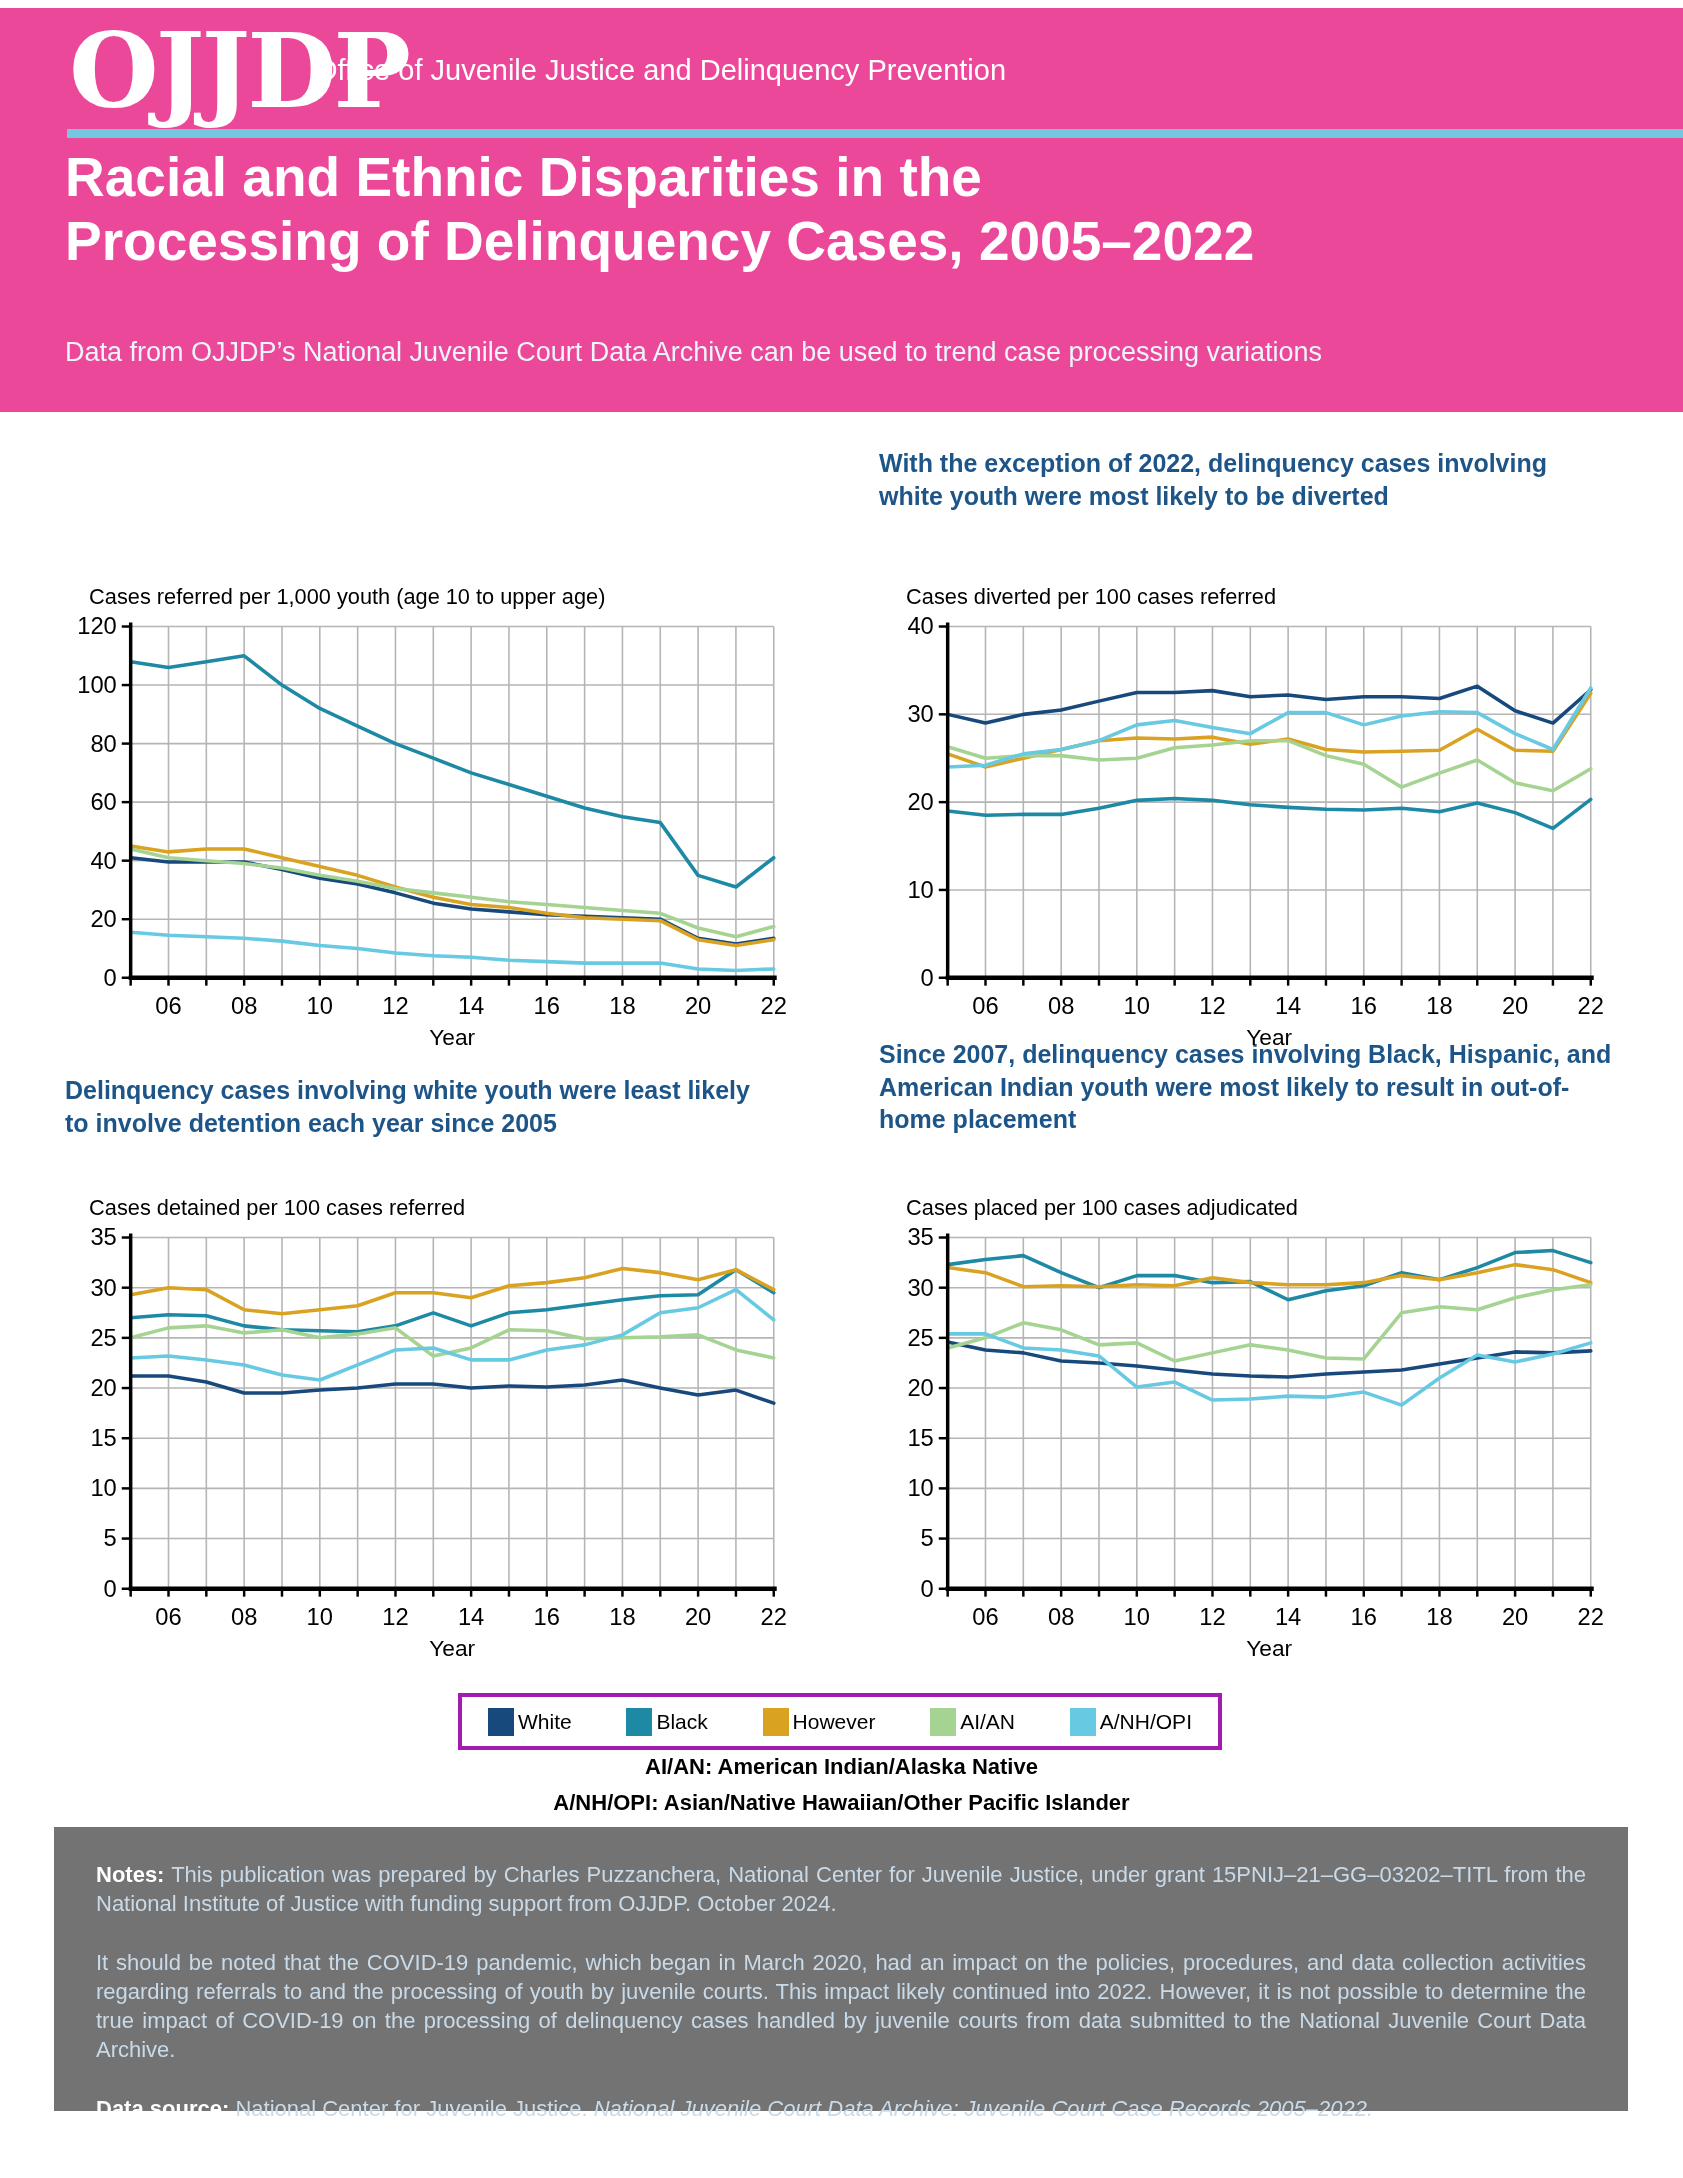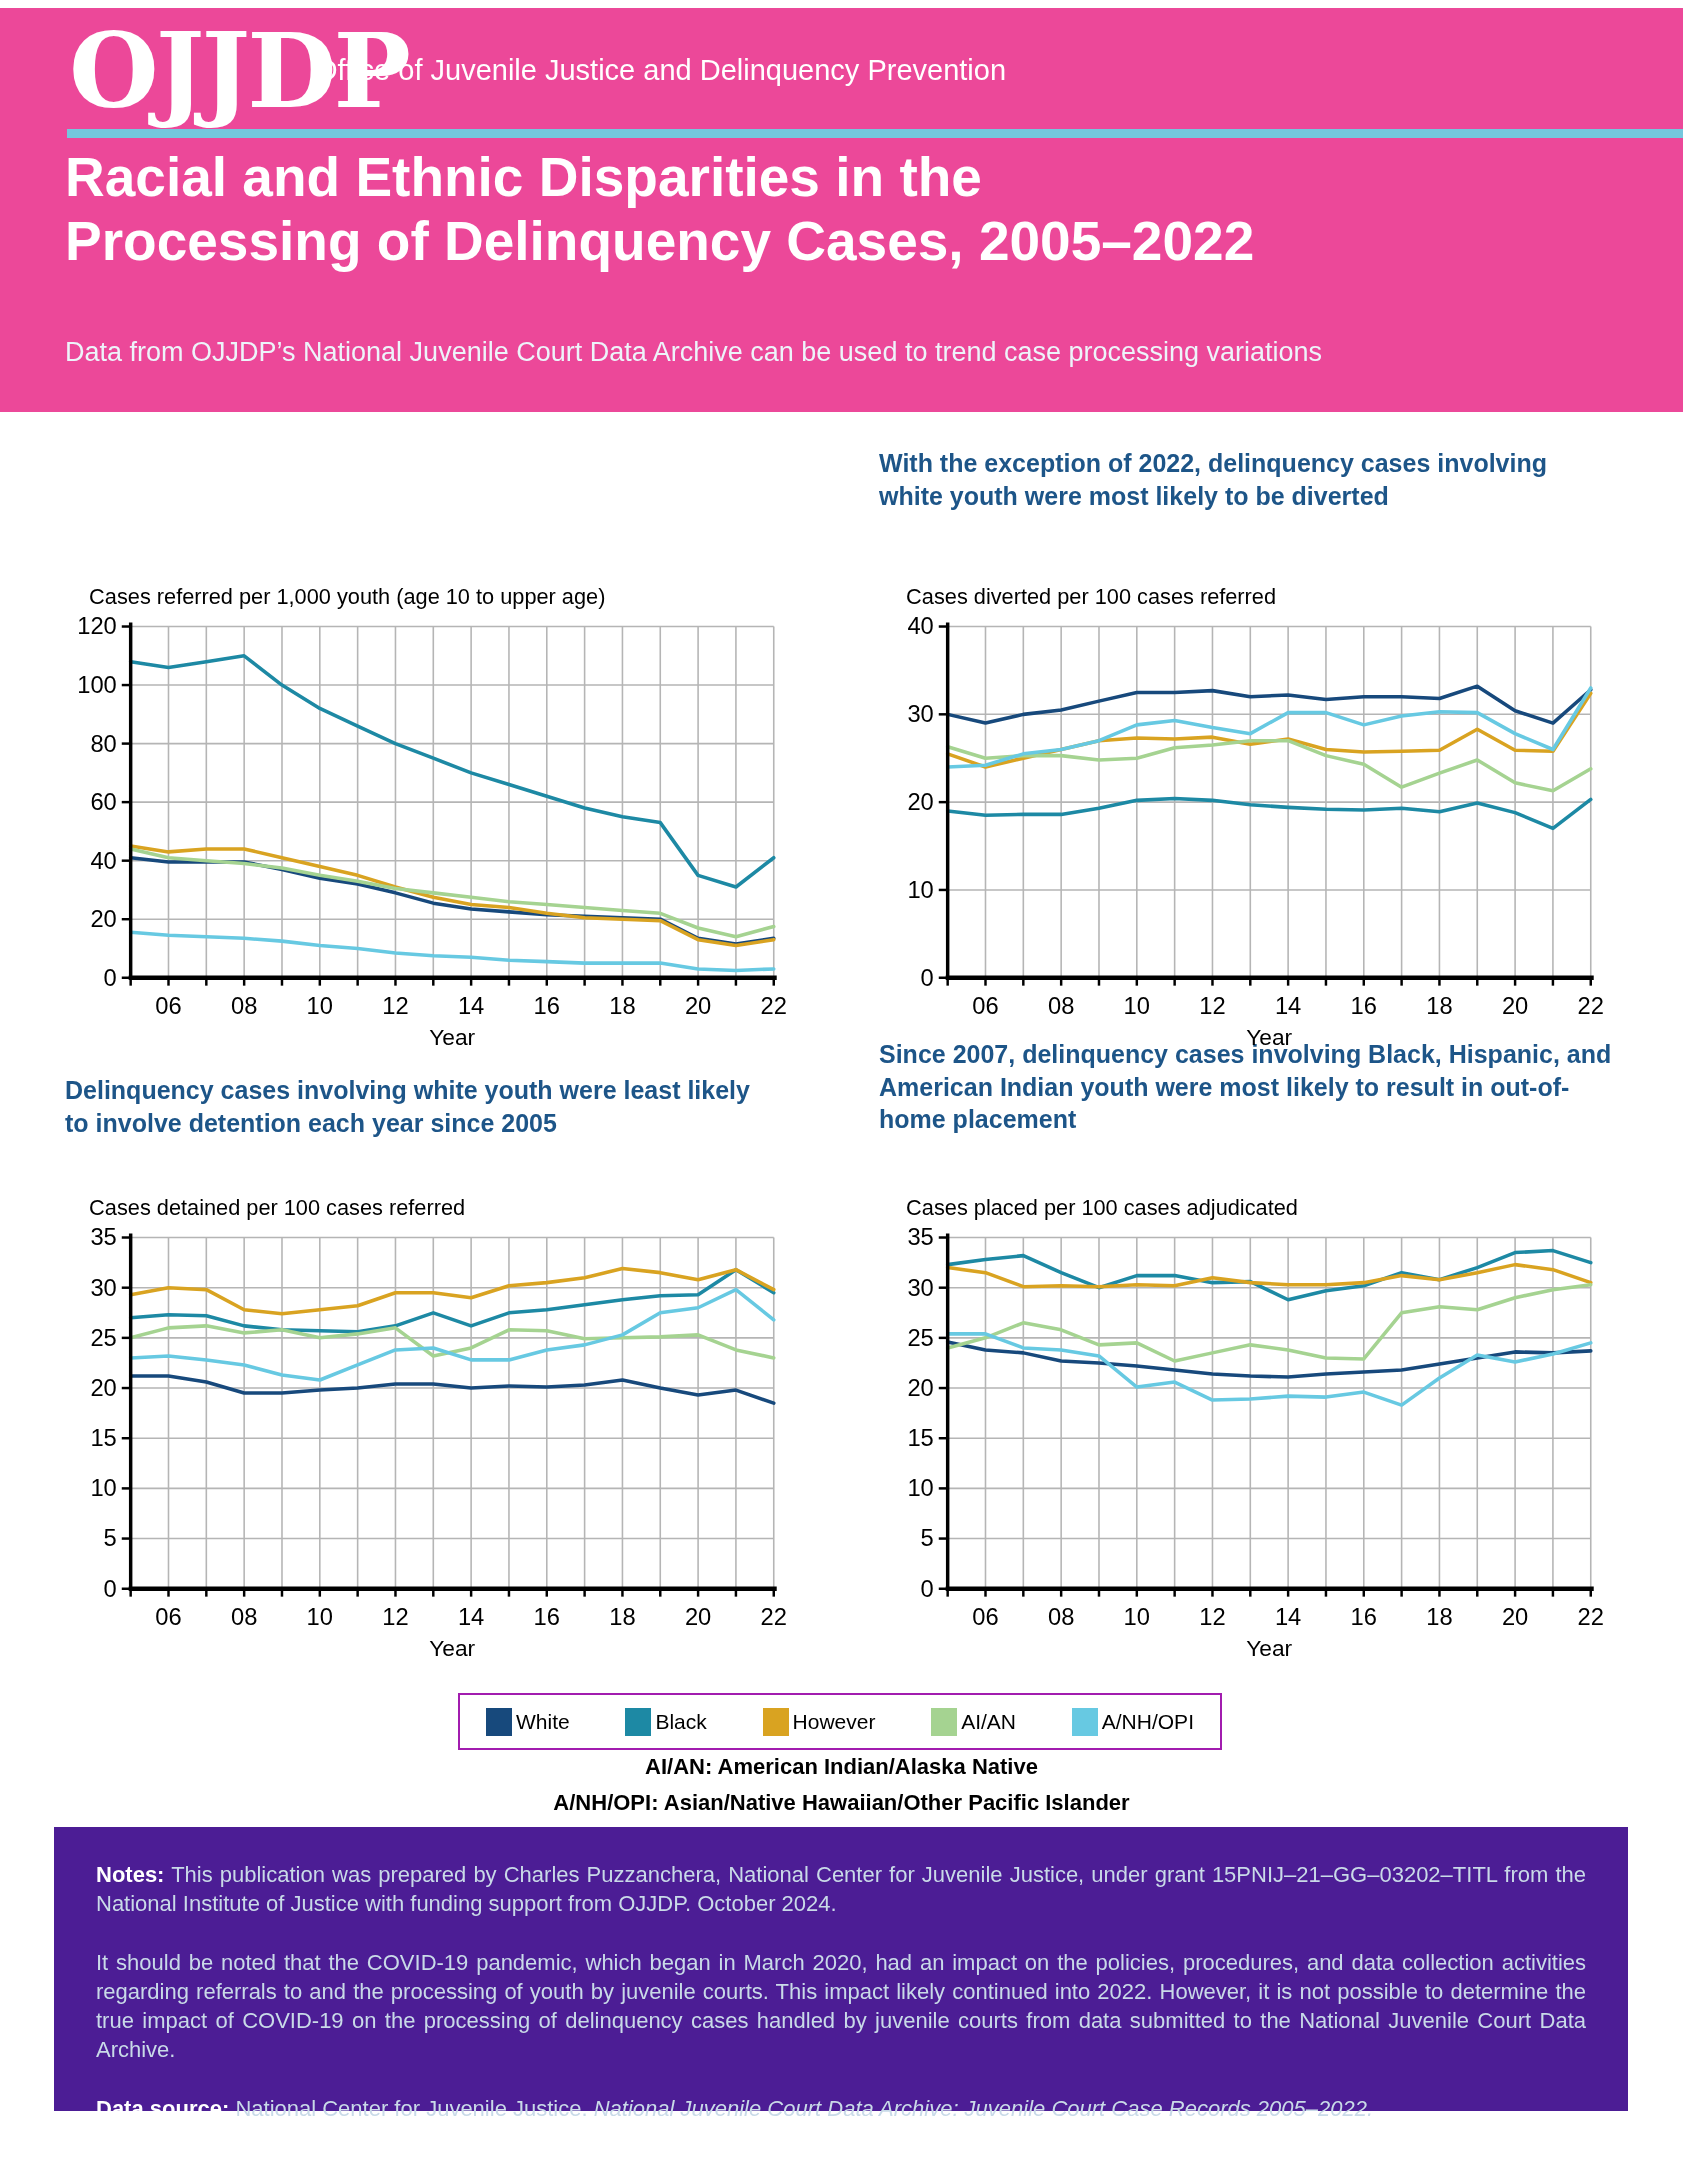--- a/index.html
+++ b/index.html
@@ -19,33 +19,33 @@
   #heading-2 { left:65px;  top:1074px; width:693px; }
   #heading-3 { left:879px; top:1038px; width:733px; }
 
   .chart-svg { position:absolute; width:733px; height:465px; }
   #chart-0 { left:59px;  top:582px; }
   #chart-1 { left:876px; top:582px; }
   #chart-2 { left:59px;  top:1193px; }
   #chart-3 { left:876px; top:1193px; }
   .chart-svg text { font-family:"Liberation Sans",sans-serif; fill:#000000; }
 
-  .legend-box { position:absolute; left:458px; top:1693px; width:764px; height:57px; border:2px solid #a21caf;
+  .legend-box { position:absolute; left:458px; top:1693px; width:764px; height:57px; border:4px solid #a21caf;
                 background:#ffffff; display:flex; align-items:center; justify-content:space-between;
                 padding:0 26px; box-sizing:border-box; }
   .legend-entry { display:flex; align-items:center; gap:4px; }
   .legend-swatch { width:26px; height:28px; display:inline-block; }
   .legend-label { font-size:21px; color:#000000; }
 
   .legend-note { position:absolute; left:0; width:1683px; text-align:center; font-weight:bold;
                  font-size:22px; color:#000000; }
   #legend-note-0 { top:1754px; }
   #legend-note-1 { top:1790px; }
 
-  .notes-box { position:absolute; left:54px; top:1827px; width:1574px; height:284px; background:#4c1d95;
+  .notes-box { position:absolute; left:54px; top:1827px; width:1574px; height:284px; background:#737373;
                box-sizing:border-box; padding:33px 42px 0 42px; color:#c9dae8; font-size:22px;
                line-height:1.33; text-align:justify; }
   .notes-para { margin:0 0 29px 0; }
   .notes-label { color:#ffffff; font-weight:bold; }
   .datasource-italic { font-style:italic; }
 </style>
 </head>
 <body>
 
 <div class="page">

